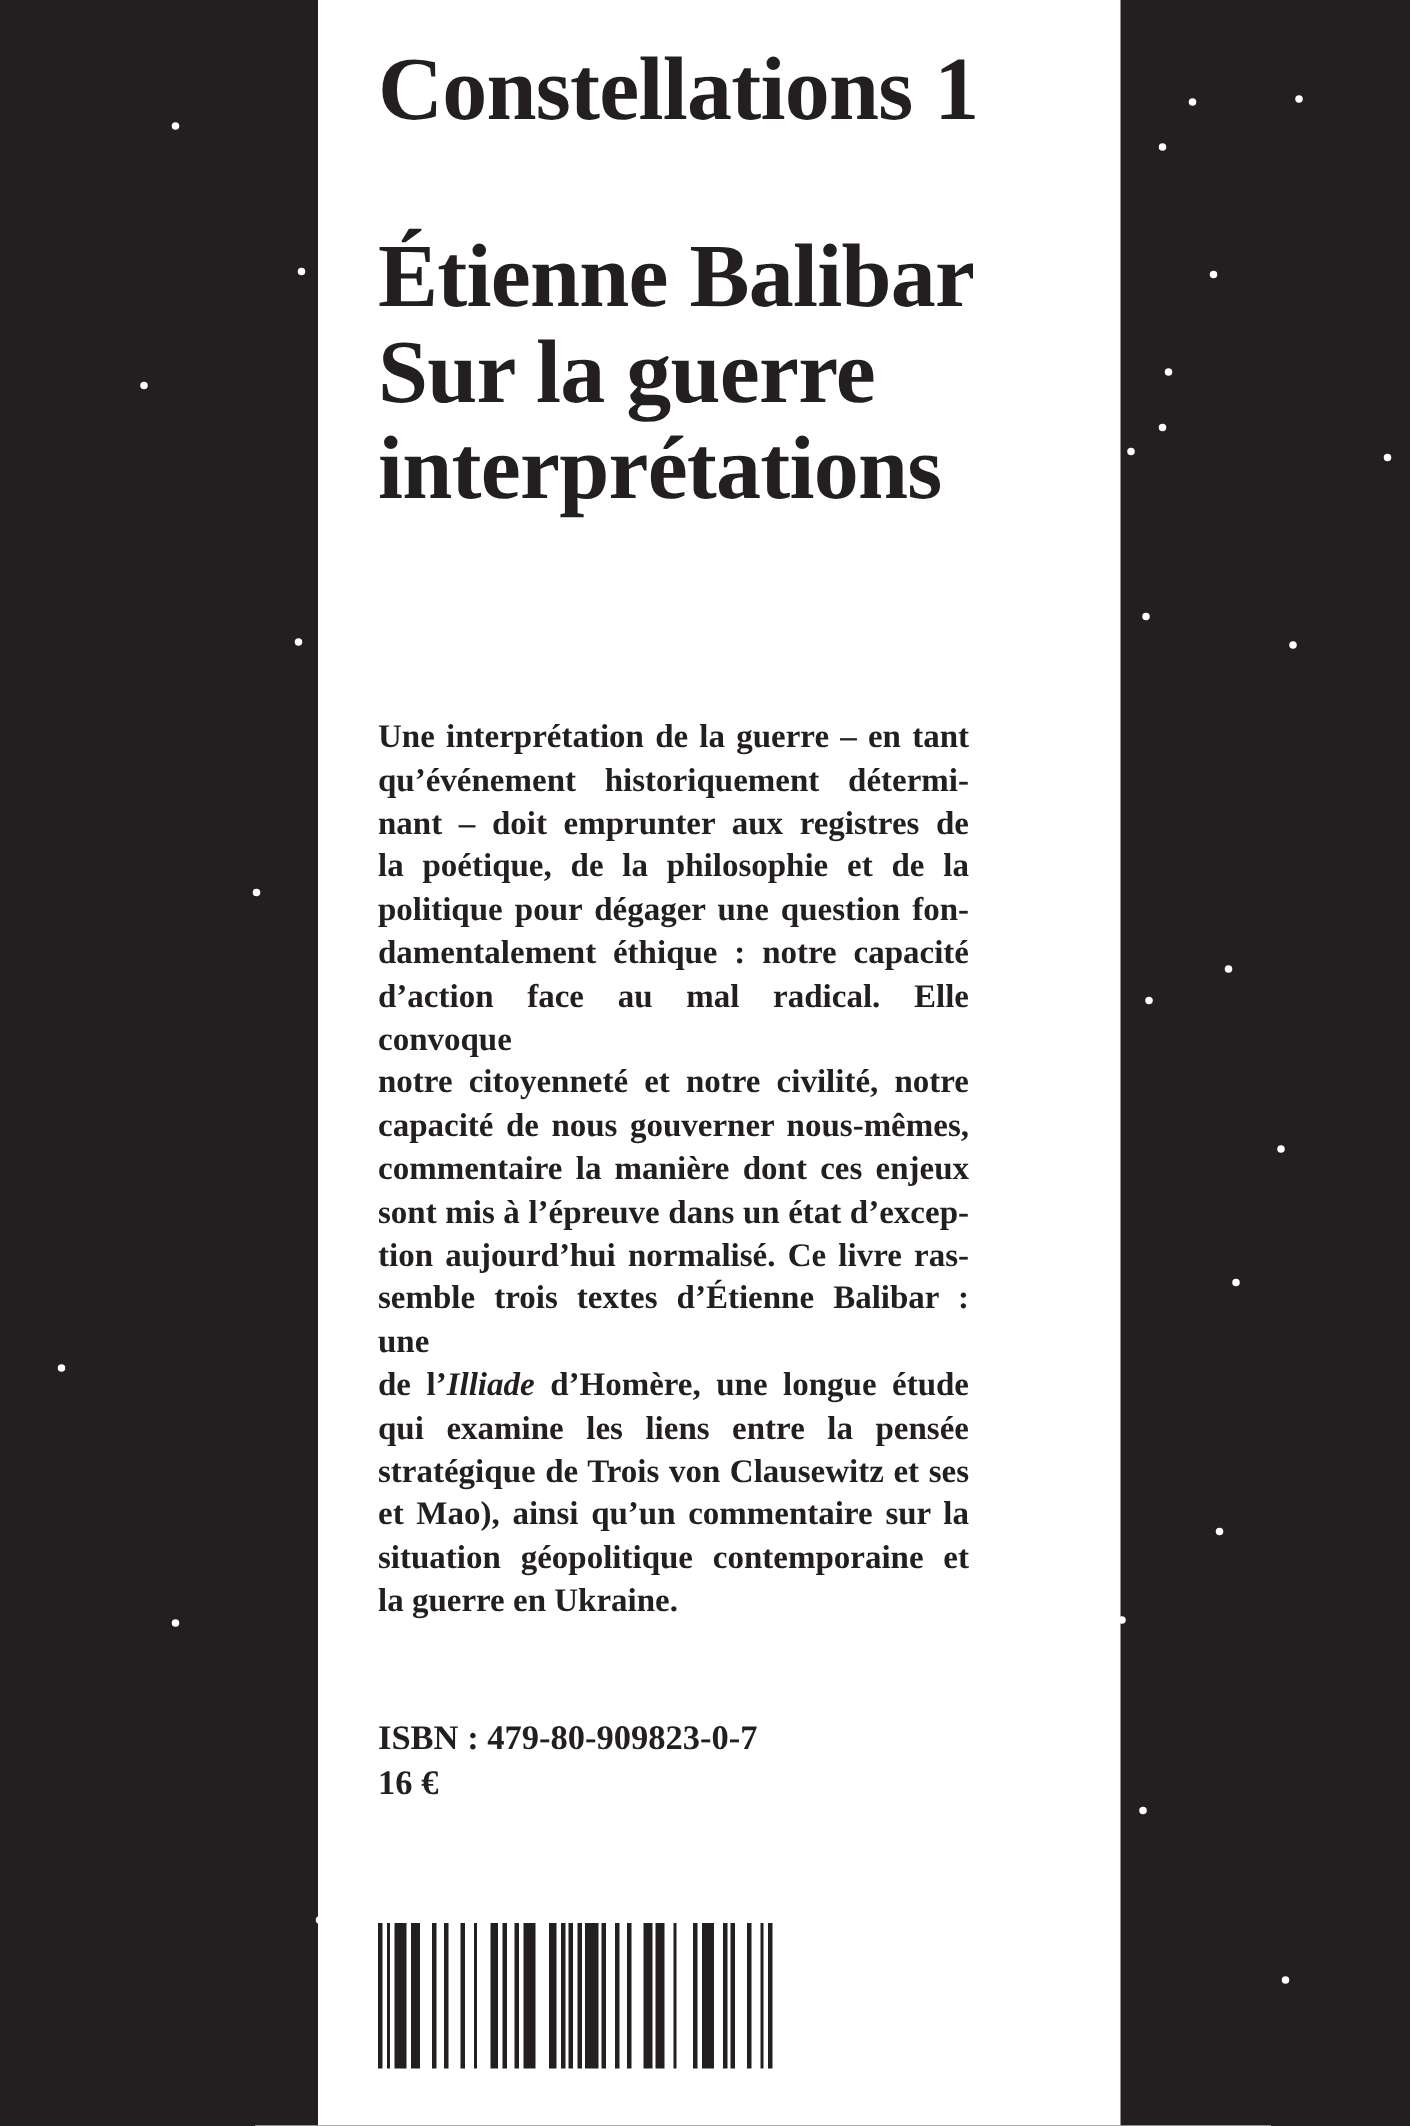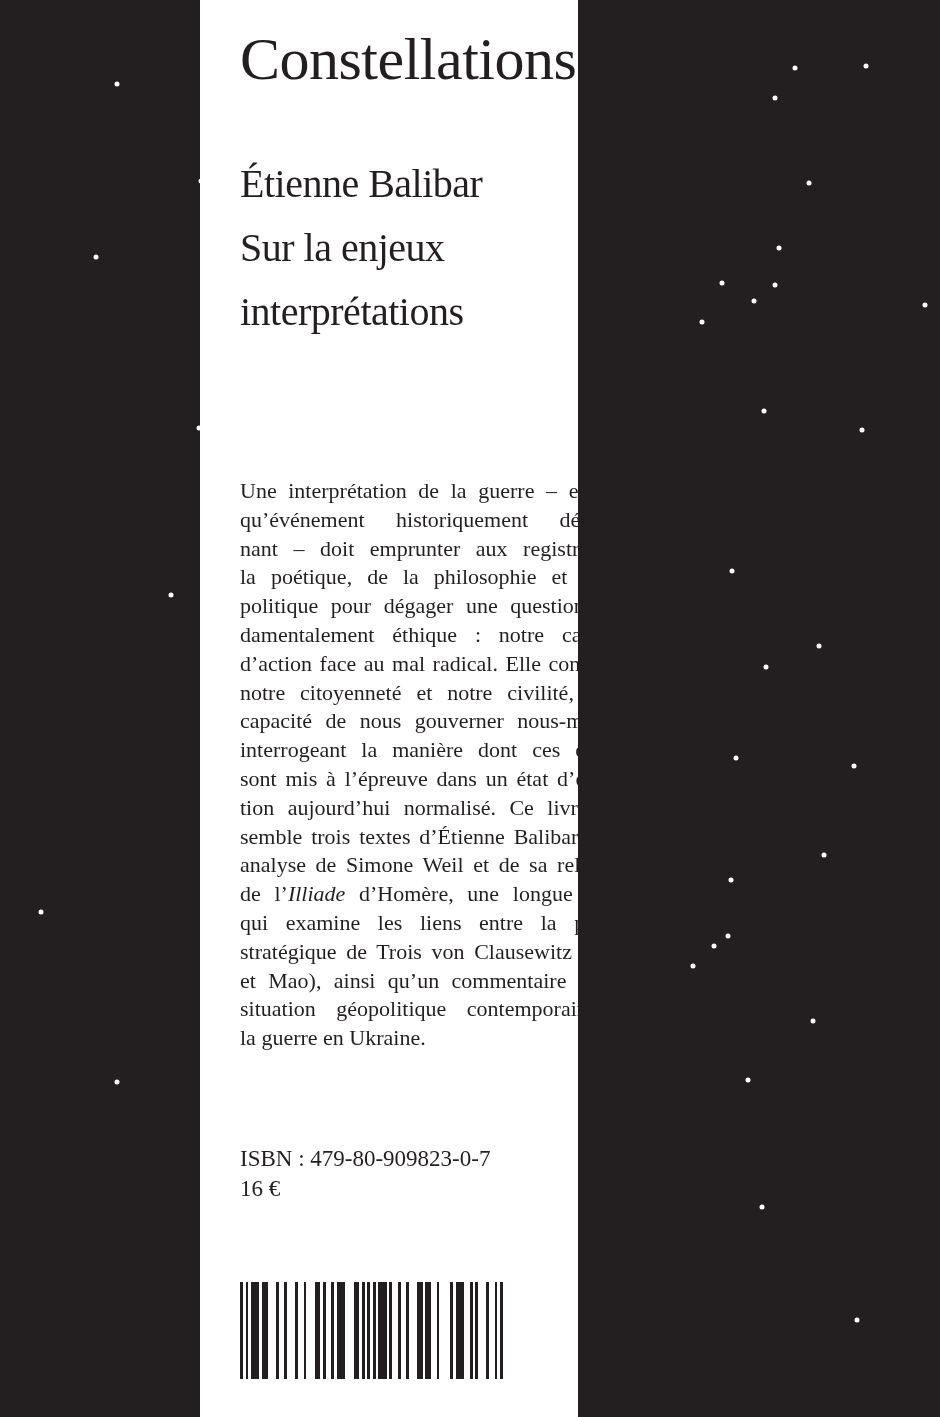--- a/index.html
+++ b/index.html
@@ -3,36 +3,36 @@
 <meta charset="utf-8">
 <style>
   html,body{margin:0;padding:0;}
   .page{
     position:relative;
     width:940px;height:1417px;
     overflow:hidden;
     font-family:"Liberation Serif", serif;
   }
   .panel{
-    position:absolute;top:0;left:200px;
-    width:378px;height:1417px;
+    position:absolute;top:0;left:212px;
+    width:535px;height:1417px;font-weight:bold;
   }
   .star{
     position:absolute;
     width:5px;height:5px;border-radius:50%;
     transform:translate(-50%,-50%);
   }
   .series-title{
     position:absolute;left:40px;top:27px;
     font-size:60px;line-height:64px;
     letter-spacing:-0.5px;white-space:nowrap;
   }
   .title-block{
     position:absolute;left:40px;top:152px;
-    font-size:40px;line-height:64px;
+    font-size:60px;line-height:64px;
     letter-spacing:-0.5px;white-space:nowrap;
   }
   .blurb{
     position:absolute;left:40px;top:477px;
     width:394px;
     font-size:22px;line-height:28.8px;
   }
   .blurb .line{
     text-align:justify;
     text-align-last:justify;
@@ -90,39 +90,38 @@
       <div class="star" style="left: 813px; top: 1021px; background: rgb(255, 255, 255);"></div>
       <div class="star" style="left: 748px; top: 1080px; background: rgb(255, 255, 255);"></div>
       <div class="star" style="left: 762px; top: 1207px; background: rgb(255, 255, 255);"></div>
       <div class="star" style="left: 857px; top: 1320px; background: rgb(255, 255, 255);"></div>
     </div>
   <div class="panel" style="background: rgb(255, 255, 255);">
     <div class="series-title">Constellations 1</div>
     <div class="title-block">
       <div>Étienne Balibar</div>
       <div>
-          <div>Sur la enjeux</div>
+          <div>Sur la guerre</div>
           <div>interprétations</div>
         </div>
     </div>
     <div class="blurb">
         <div class="line">Une interprétation de la guerre – en tant</div>
         <div class="line">qu’événement historiquement détermi-</div>
         <div class="line">nant – doit emprunter aux registres de</div>
         <div class="line">la poétique, de la philosophie et de la</div>
         <div class="line">politique pour dégager une question fon-</div>
         <div class="line">damentalement éthique : notre capacité</div>
         <div class="line">d’action face au mal radical. Elle convoque</div>
         <div class="line">notre citoyenneté et notre civilité, notre</div>
         <div class="line">capacité de nous gouverner nous-mêmes,</div>
-        <div class="line">interrogeant la manière dont ces enjeux</div>
+        <div class="line">commentaire la manière dont ces enjeux</div>
         <div class="line">sont mis à l’épreuve dans un état d’excep-</div>
         <div class="line">tion aujourd’hui normalisé. Ce livre ras-</div>
         <div class="line">semble trois textes d’Étienne Balibar : une</div>
-        <div class="line">analyse de Simone Weil et de sa relecture</div>
         <div class="line">de l’<i>Illiade</i> d’Homère, une longue étude</div>
         <div class="line">qui examine les liens entre la pensée</div>
         <div class="line">stratégique de Trois von Clausewitz et ses</div>
         <div class="line">et Mao), ainsi qu’un commentaire sur la</div>
         <div class="line">situation géopolitique contemporaine et</div>
         <div class="line last">la guerre en Ukraine.</div>
       </div>
     <div class="colophon">
       <div>ISBN : 479-80-909823-0-7</div>
       <div>16 €</div>

